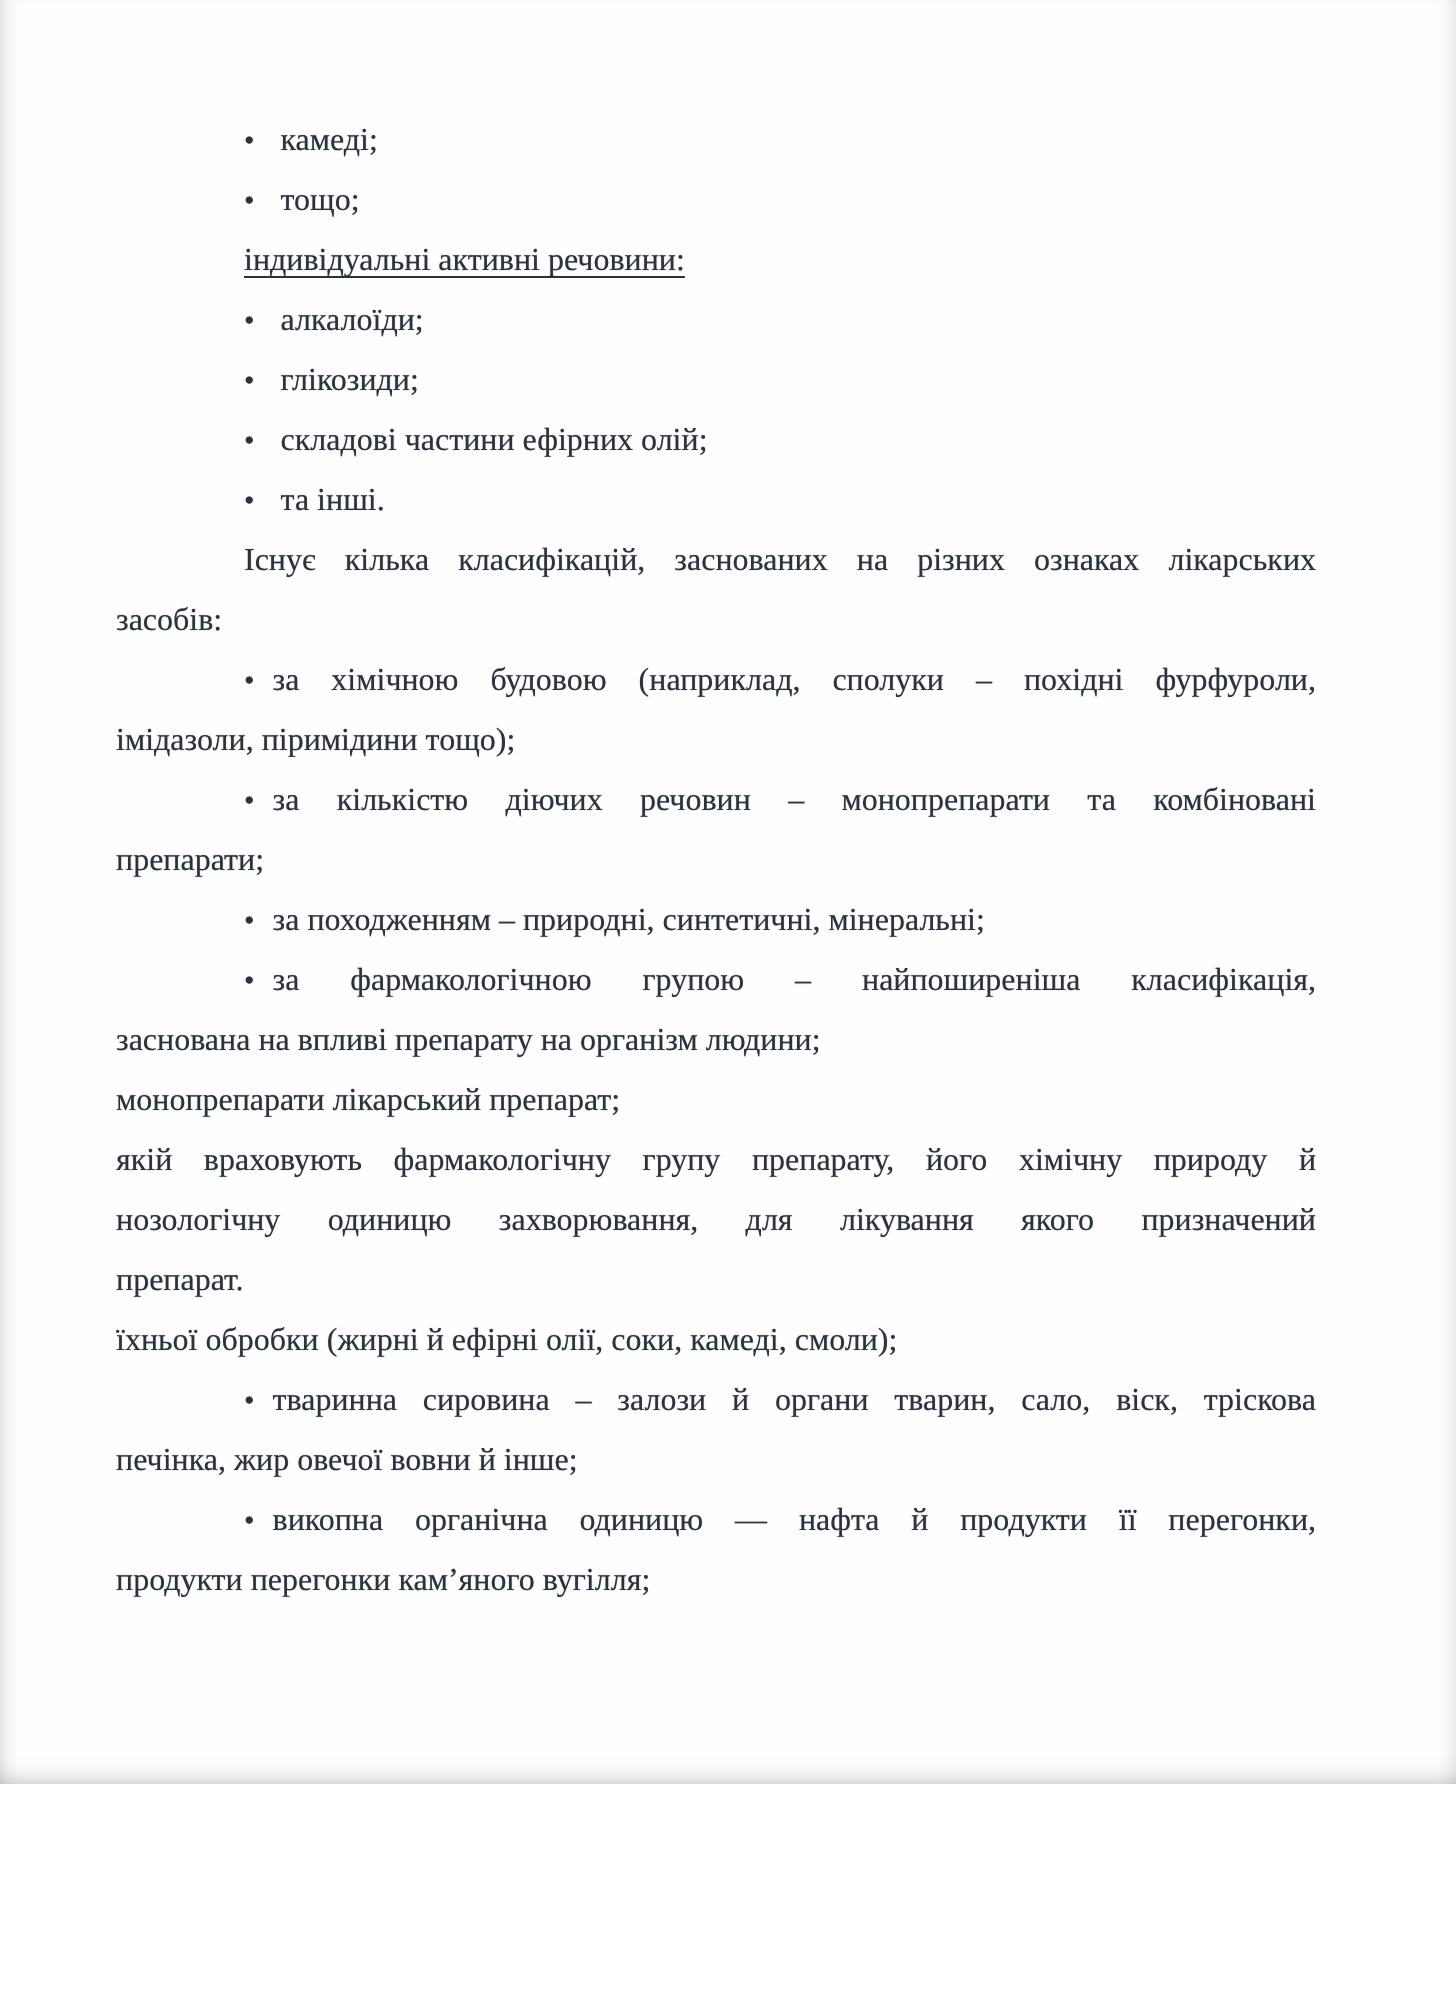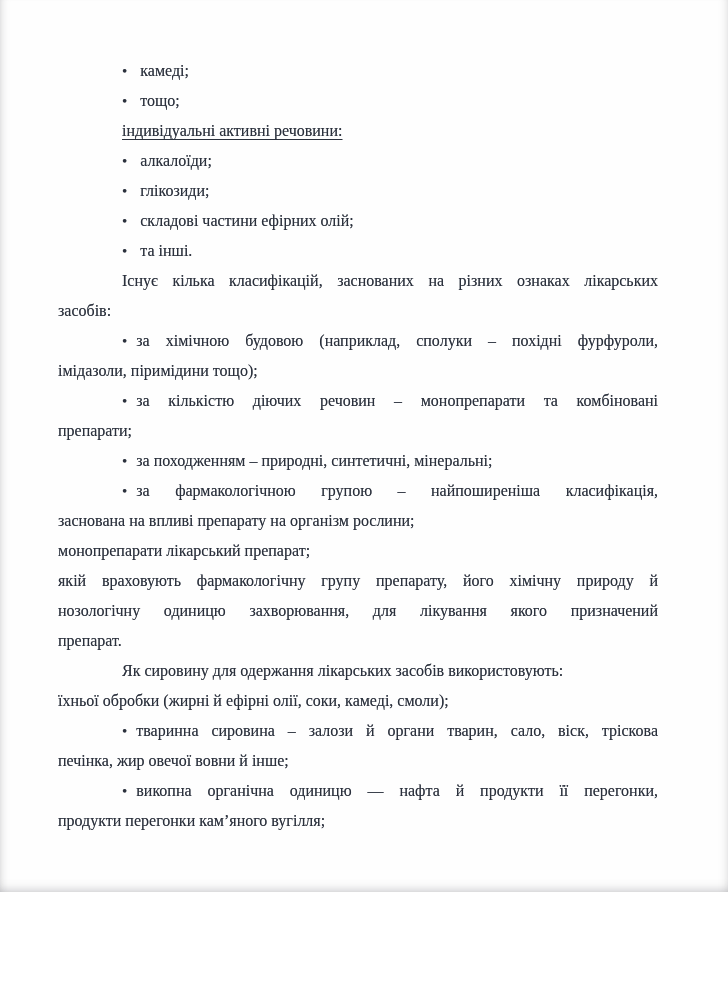--- a/index.html
+++ b/index.html
@@ -94,29 +94,28 @@
 
     <div class="line ind j bp"><span class="blt">•</span><span class="t">за хімічною будовою (наприклад, сполуки – похідні фурфуроли,</span></div>
     <div class="line">імідазоли, піримідини тощо);</div>
 
     <div class="line ind j bp"><span class="blt">•</span><span class="t">за кількістю діючих речовин – монопрепарати та комбіновані</span></div>
     <div class="line">препарати;</div>
 
     <div class="line ind bp"><span class="blt">•</span><span class="t">за походженням – природні, синтетичні, мінеральні;</span></div>
 
     <div class="line ind j bp"><span class="blt">•</span><span class="t">за фармакологічною групою – найпоширеніша класифікація,</span></div>
-    <div class="line">заснована на впливі препарату на організм рослини;</div>
+    <div class="line">заснована на впливі препарату на організм людини;</div>
 
     <div class="line">монопрепарати лікарський препарат;</div>
 
     <div class="line j">якій враховують фармакологічну групу препарату, його хімічну природу й</div>
     <div class="line j">нозологічну одиницю захворювання, для лікування якого призначений</div>
     <div class="line">препарат.</div>
 
-    <div class="line ind">Як сировину для одержання лікарських засобів використовують:</div>
 
     <div class="line">їхньої обробки (жирні й ефірні олії, соки, камеді, смоли);</div>
 
     <div class="line ind j bp"><span class="blt">•</span><span class="t">тваринна сировина – залози й органи тварин, сало, віск, тріскова</span></div>
     <div class="line">печінка, жир овечої вовни й інше;</div>
 
     <div class="line ind j bp"><span class="blt">•</span><span class="t">викопна органічна одиницю — нафта й продукти її перегонки,</span></div>
     <div class="line">продукти перегонки кам’яного вугілля;</div>
 
   </div>

